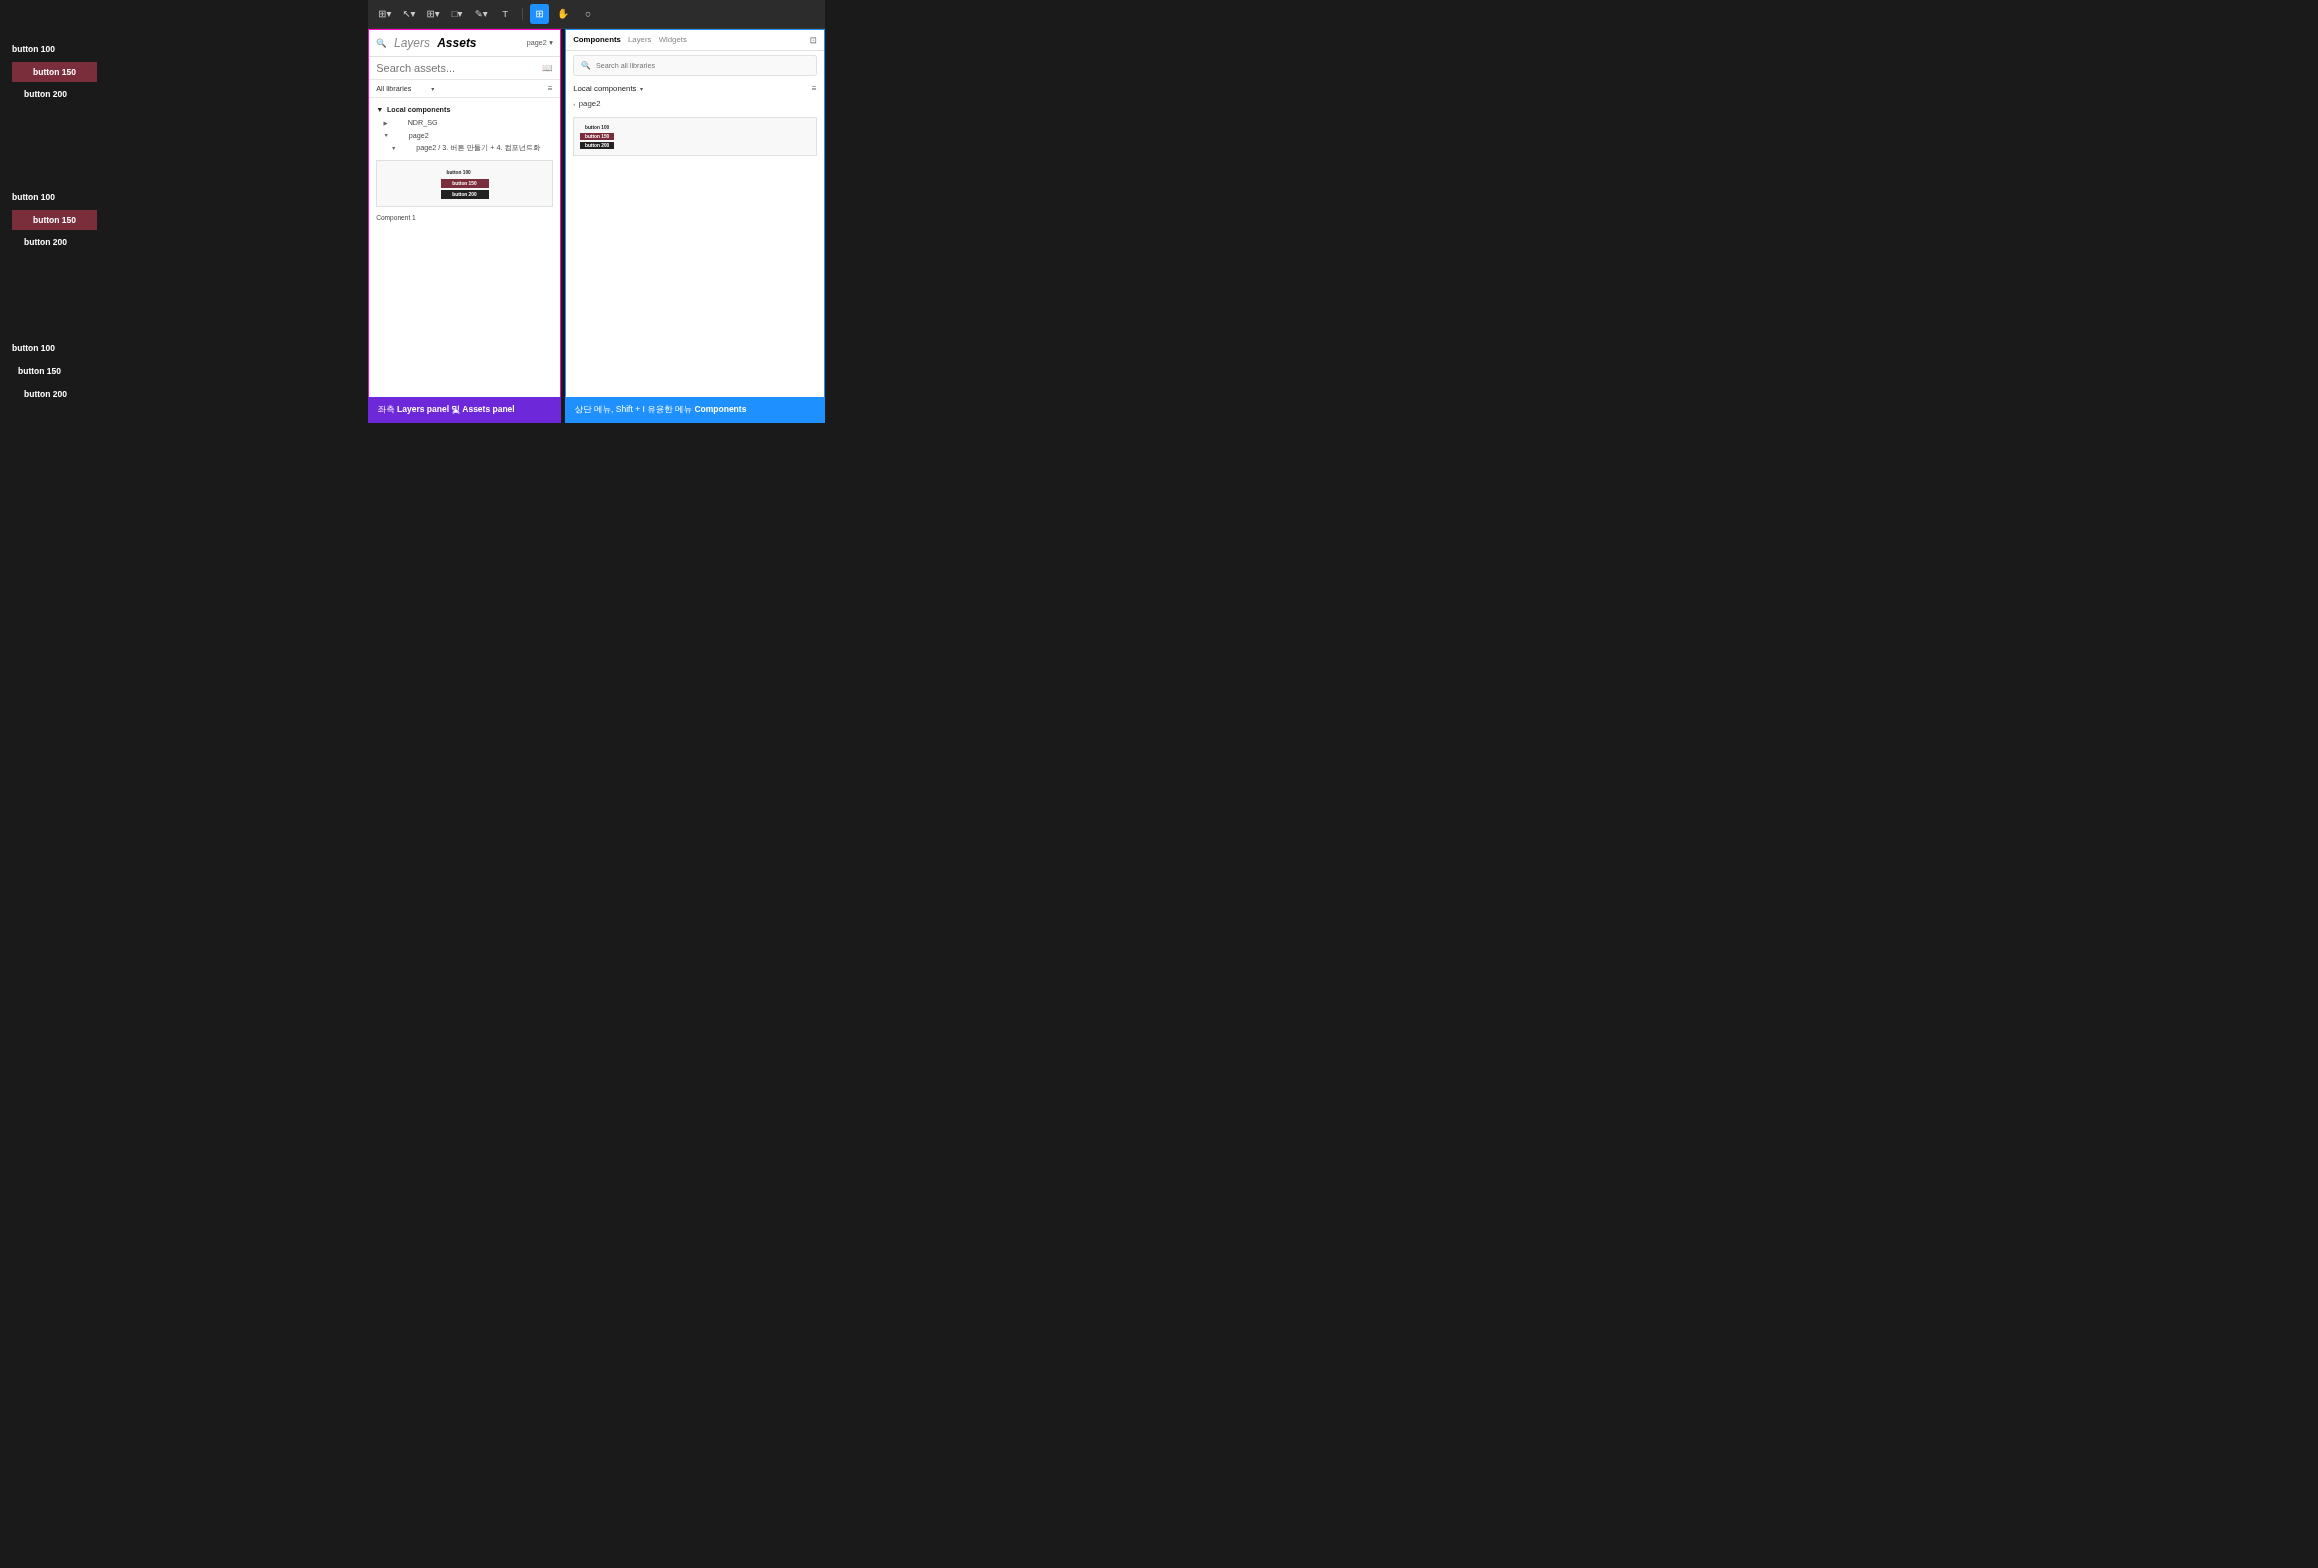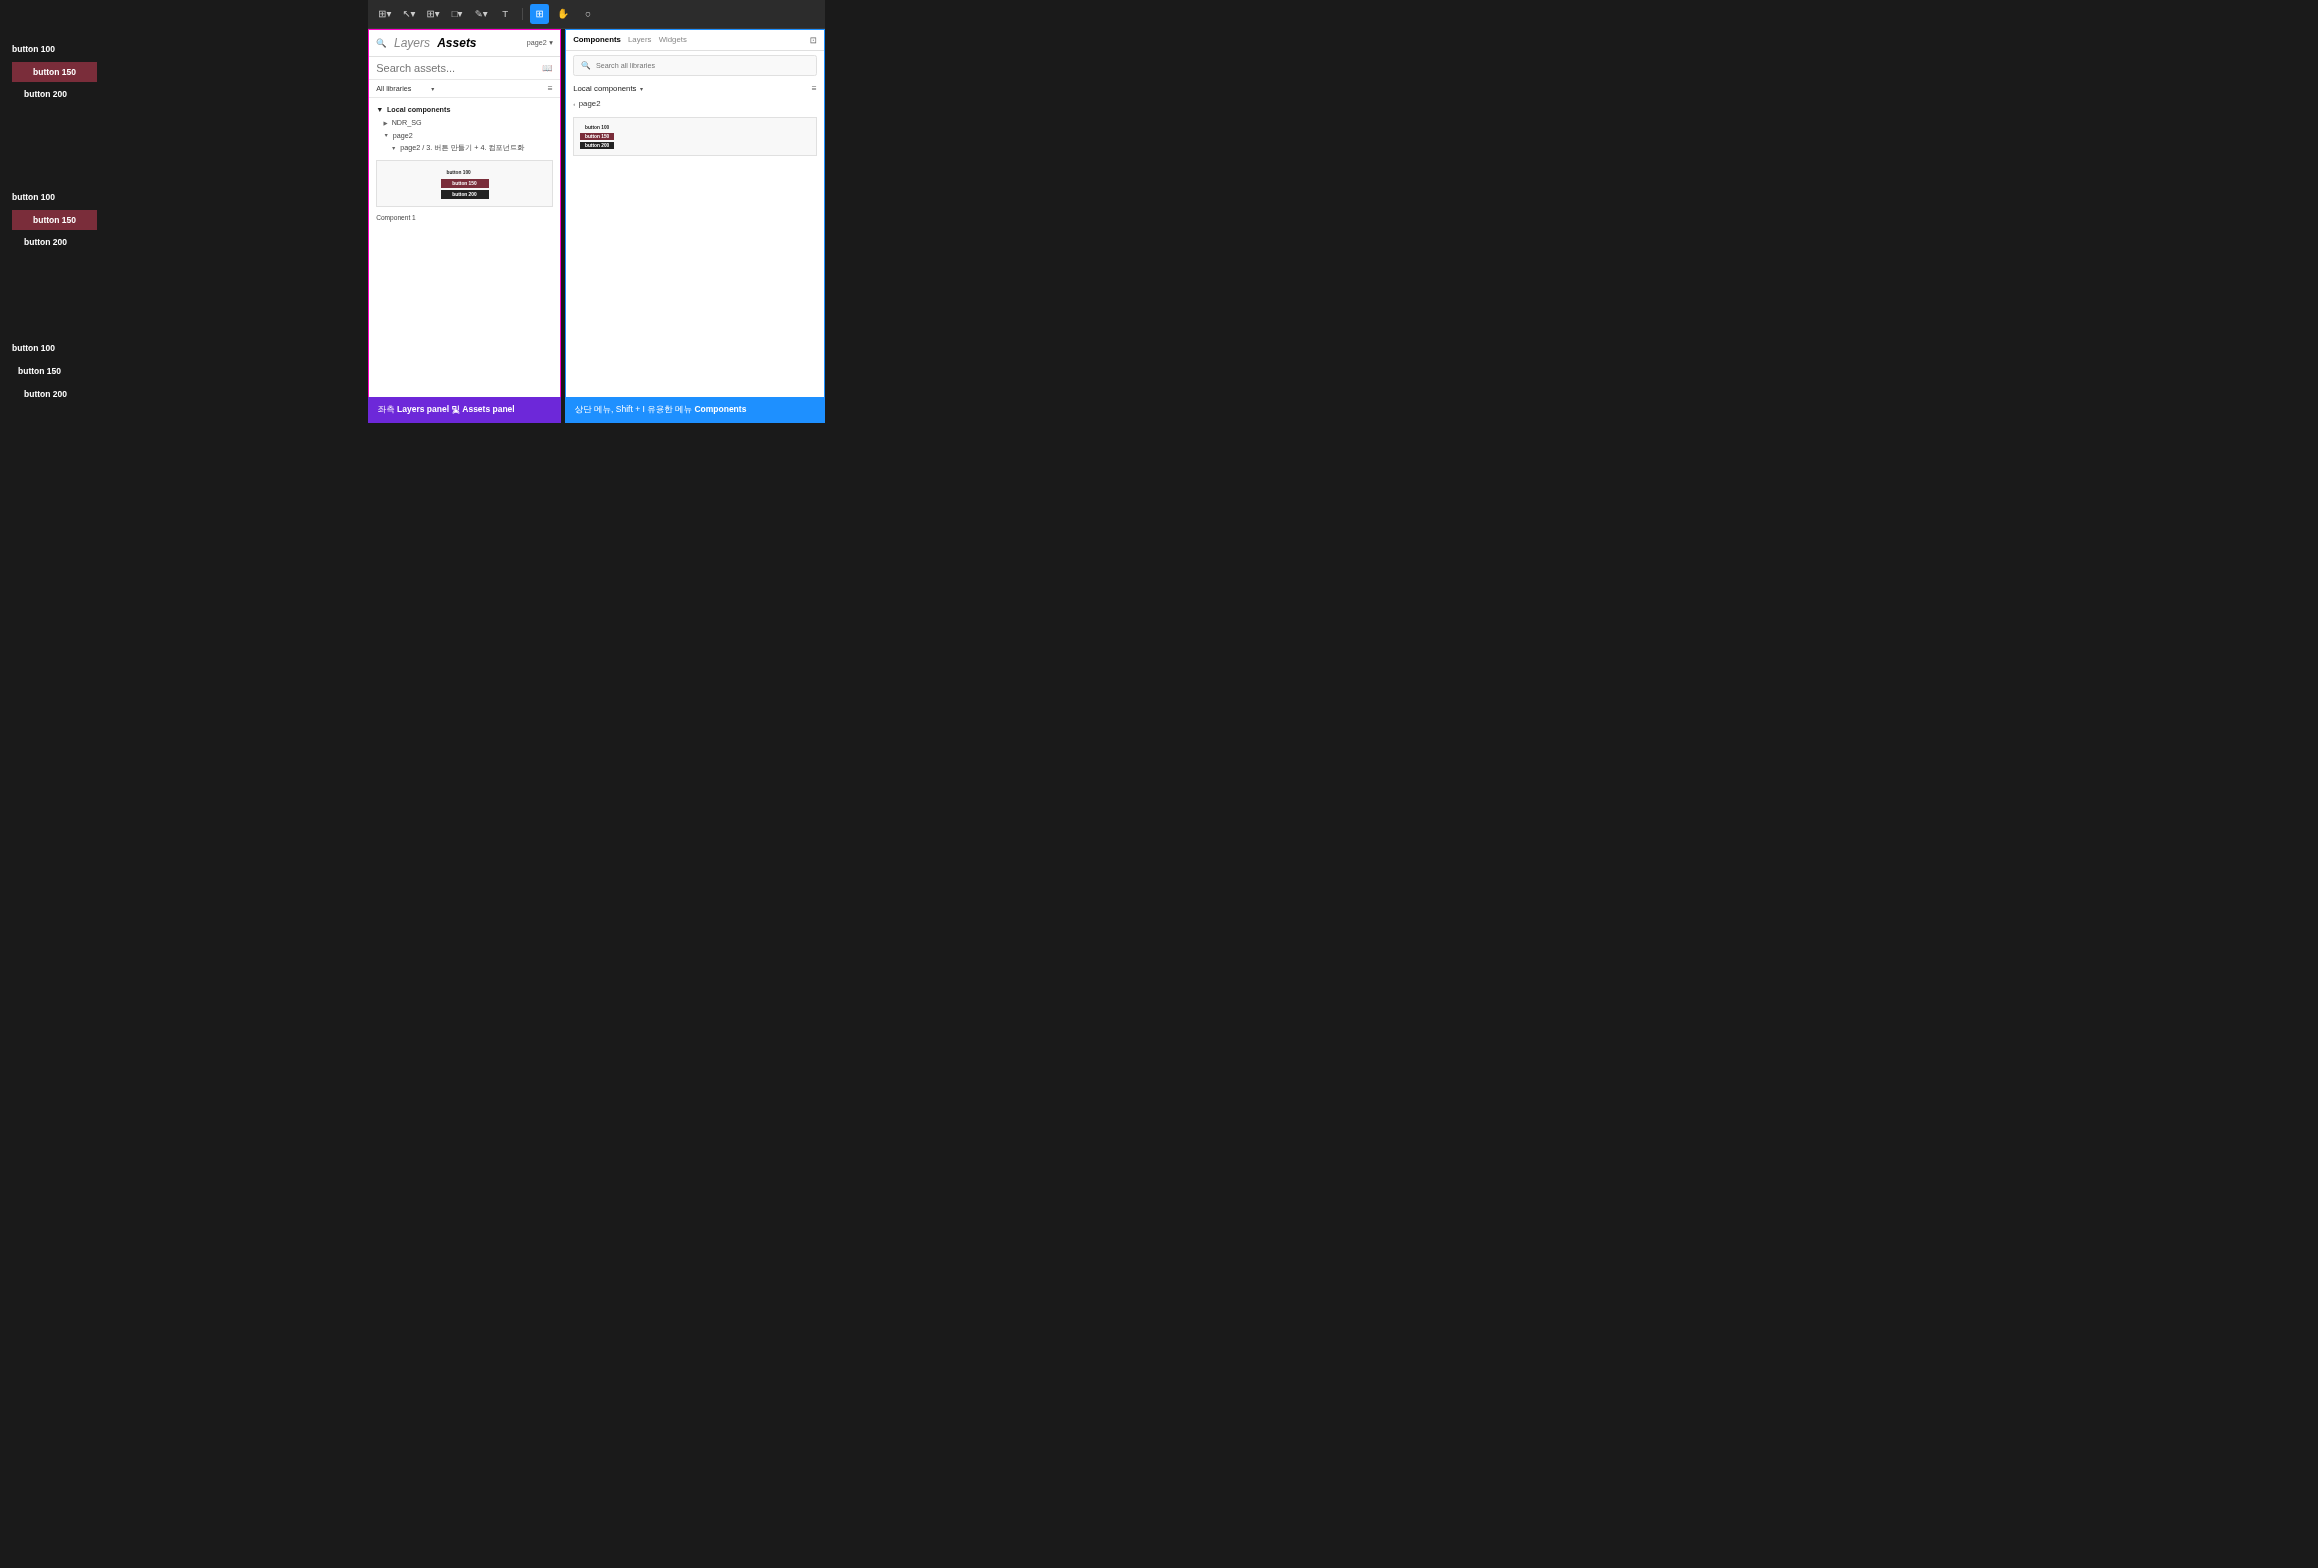--- a/index.html
+++ b/index.html
@@ -196,21 +196,21 @@
       gap: 3.6px;
       cursor: pointer;
     }
 
     .tree-item {
       padding: 1.8px 7.2px 1.8px 14.5px;
       font-size: 7.2px;
       color: #444;
       display: flex;
       align-items: center;
-      gap: 4px;
+      gap: 20px;
       cursor: pointer;
     }
 
     .tree-chevron {
       font-size: 5.4px;
       color: #666;
     }
 
     .component-thumbnail {
       margin: 4.8px 7.2px;

